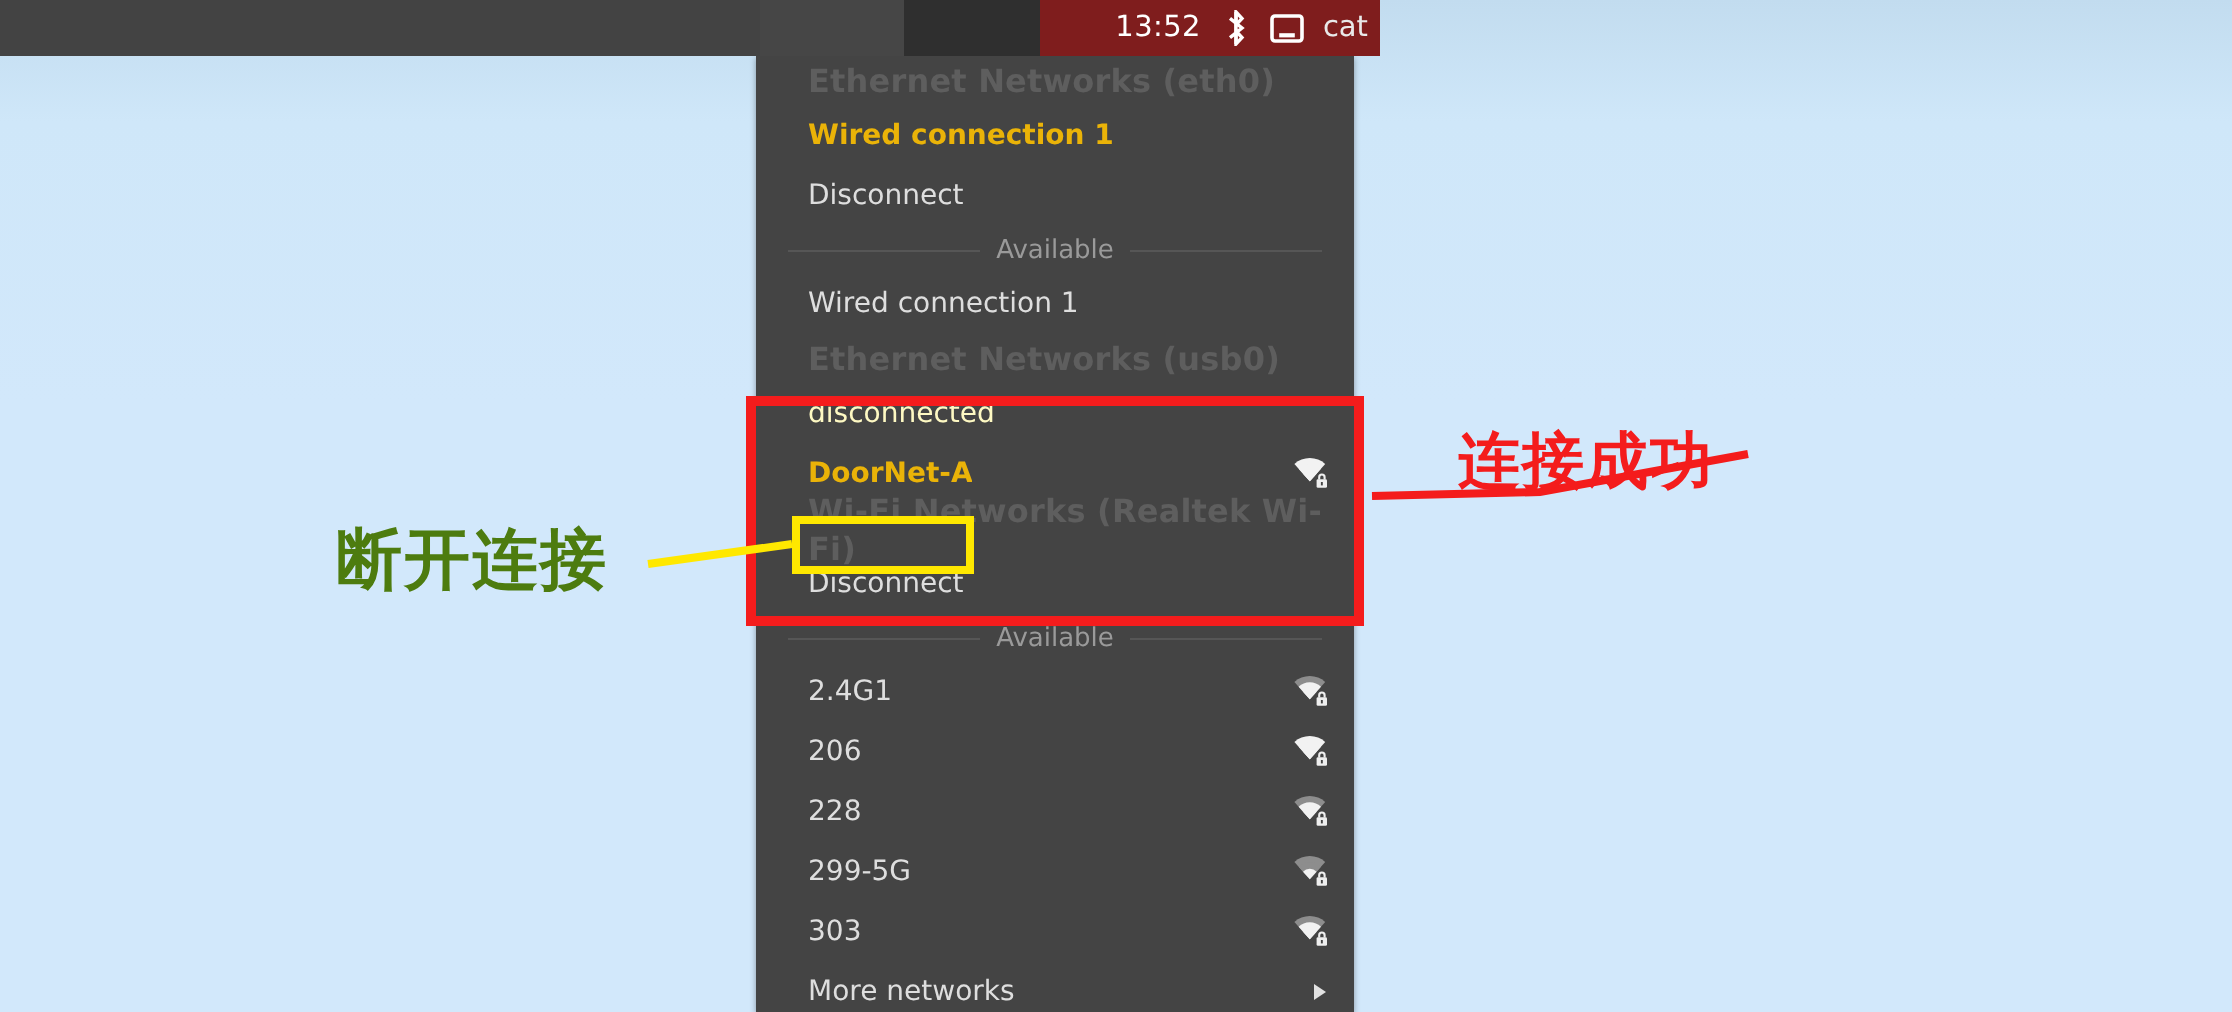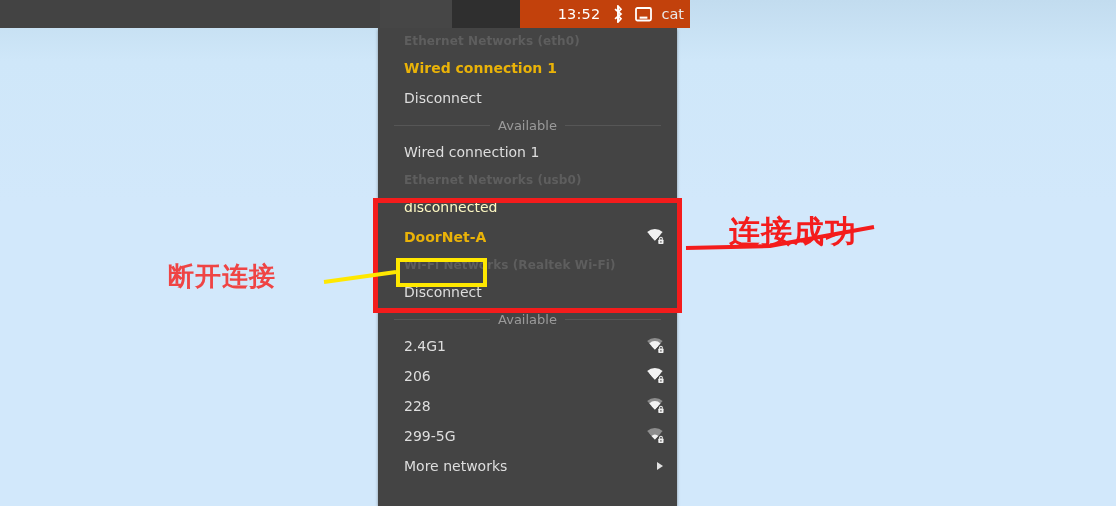--- a/index.html
+++ b/index.html
@@ -35,21 +35,21 @@
     z-index: 30;
   }
   .panel-seg {
     height: 28px;
   }
   .seg-a { width: 380px; background: #434343; }
   .seg-b { width: 72px; background: #464646; }
   .seg-c { width: 68px; background: #2f2f2f; }
   .seg-tray {
     flex: 1;
-    background: #c2410c;
+    background: #7f1d1d;
     display: flex;
     align-items: center;
     justify-content: flex-end;
     padding-right: 6px;
     gap: 9px;
   }
   #clock {
     color: #ffffff;
     font-size: 14.5px;
     letter-spacing: 0.2px;
@@ -86,21 +86,21 @@
     position: relative;
     box-sizing: border-box;
     display: flex;
     align-items: center;
   }
   .mi-header {
     height: 25px;
     padding-left: 26px;
     color: #5e5e5e;
     font-weight: bold;
-    font-size: 12px;
+    font-size: 16px;
     letter-spacing: 0.1px;
   }
   .mi-item {
     height: 30px;
     padding-left: 26px;
     padding-right: 12px;
     color: #dedede;
     font-size: 14px;
     justify-content: space-between;
   }
@@ -169,22 +169,22 @@
     height: 29px;
     border: 4px solid #ffe800;
     box-sizing: border-box;
     z-index: 41;
     pointer-events: none;
   }
   #anno-left {
     position: absolute;
     left: 168px;
     top: 263px;
-    color: #ef4444;
-    font-size: 26px;
+    color: #4d7c0f;
+    font-size: 33px;
     font-weight: bold;
     line-height: 1;
     letter-spacing: 1px;
     z-index: 42;
     white-space: nowrap;
   }
   #anno-right {
     position: absolute;
     left: 729px;
     top: 191px;
@@ -330,20 +330,35 @@
     <path d="M5.5 8.9 A 4.6 4.6 0 0 1 12.3 8.9 L 8.9 12.6 Z" fill="#f2f2f2"></path>
     <g>
       <rect x="12.3" y="11.6" width="5.2" height="4.3" rx="0.7" fill="#efefef"></rect>
       <path d="M13.6 11.7 v-1.1 a1.35 1.35 0 0 1 2.7 0 v1.1" fill="none" stroke="#efefef" stroke-width="1.05"></path>
       <rect x="14.45" y="13.0" width="0.95" height="1.7" fill="#444444"></rect>
     </g>
   </svg>
       </span>
     </div>
     <div class="mi mi-item">
+      <span class="mi-label">303</span>
+      <span class="wifi-ico">
+  <svg width="19" height="18" viewBox="0 0 19 18">
+    <path d="M1.2 4.0 A 11.5 11.5 0 0 1 16.6 4.0 L 8.9 12.6 Z" fill="#8d8d8d"></path>
+    <path d="M3.3 6.4 A 8.0 8.0 0 0 1 14.5 6.4 L 8.9 12.6 Z" fill="#f2f2f2"></path>
+    <path d="M5.5 8.9 A 4.6 4.6 0 0 1 12.3 8.9 L 8.9 12.6 Z" fill="#f2f2f2"></path>
+    <g>
+      <rect x="12.3" y="11.6" width="5.2" height="4.3" rx="0.7" fill="#efefef"></rect>
+      <path d="M13.6 11.7 v-1.1 a1.35 1.35 0 0 1 2.7 0 v1.1" fill="none" stroke="#efefef" stroke-width="1.05"></path>
+      <rect x="14.45" y="13.0" width="0.95" height="1.7" fill="#444444"></rect>
+    </g>
+  </svg>
+      </span>
+    </div>
+    <div class="mi mi-item">
       <span class="mi-label">More networks</span>
       <span class="arrow-right"></span>
     </div>
   </div>
 
 <div id="redbox" style="border-color: rgb(244, 28, 28);"></div>
 <div id="yellowbox" style="border-color: rgb(255, 232, 0);"></div>
 
 <svg id="leaders">
 

